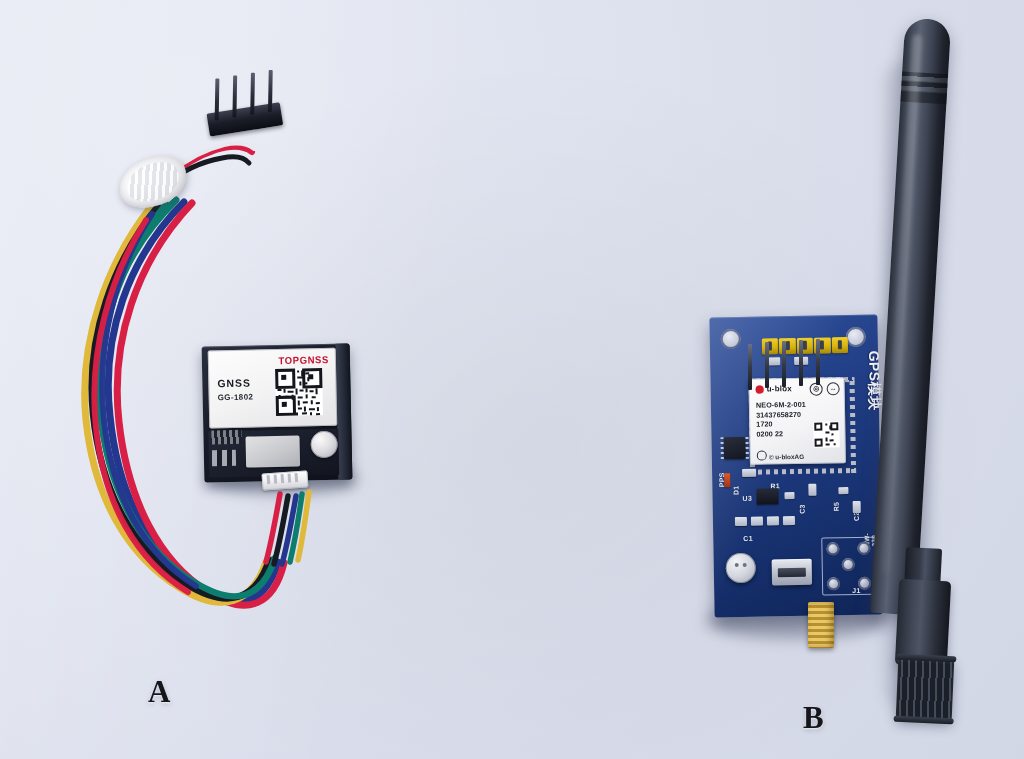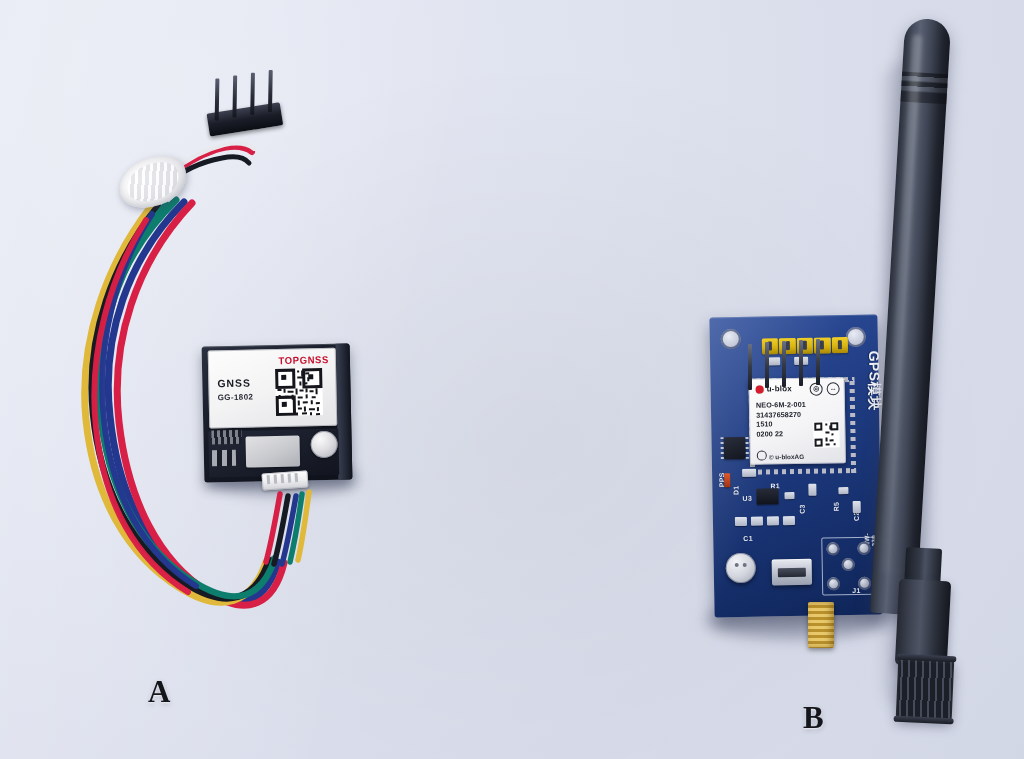--- a/index.html
+++ b/index.html
@@ -432,21 +432,21 @@
         <div class="shieldpins"></div>
         <div class="ubloxLogoDot"></div>
         <span class="ubloxName">u-blox</span>
         <div class="ubloxMarks">
           <span>◎</span>
           <span>↔</span>
         </div>
         <div class="ubloxTxt">
           <div>NEO-6M-2-001</div>
           <div>31437658270</div>
-          <div>1510</div>
+          <div>1720</div>
           <div>0200 22</div>
         </div>
         <div class="ubloxQR">
           <i style="left:1px;top:1px;width:8px;height:8px;"></i>
           <i style="left:3px;top:3px;width:4px;height:4px;background:#fff;"></i>
           <i style="right:1px;top:1px;width:8px;height:8px;"></i>
           <i style="right:3px;top:3px;width:4px;height:4px;background:#fff;"></i>
           <i style="left:1px;bottom:1px;width:8px;height:8px;"></i>
           <i style="left:3px;bottom:3px;width:4px;height:4px;background:#fff;"></i>
           <i style="left:12px;top:2px;width:2px;height:2px;"></i>

